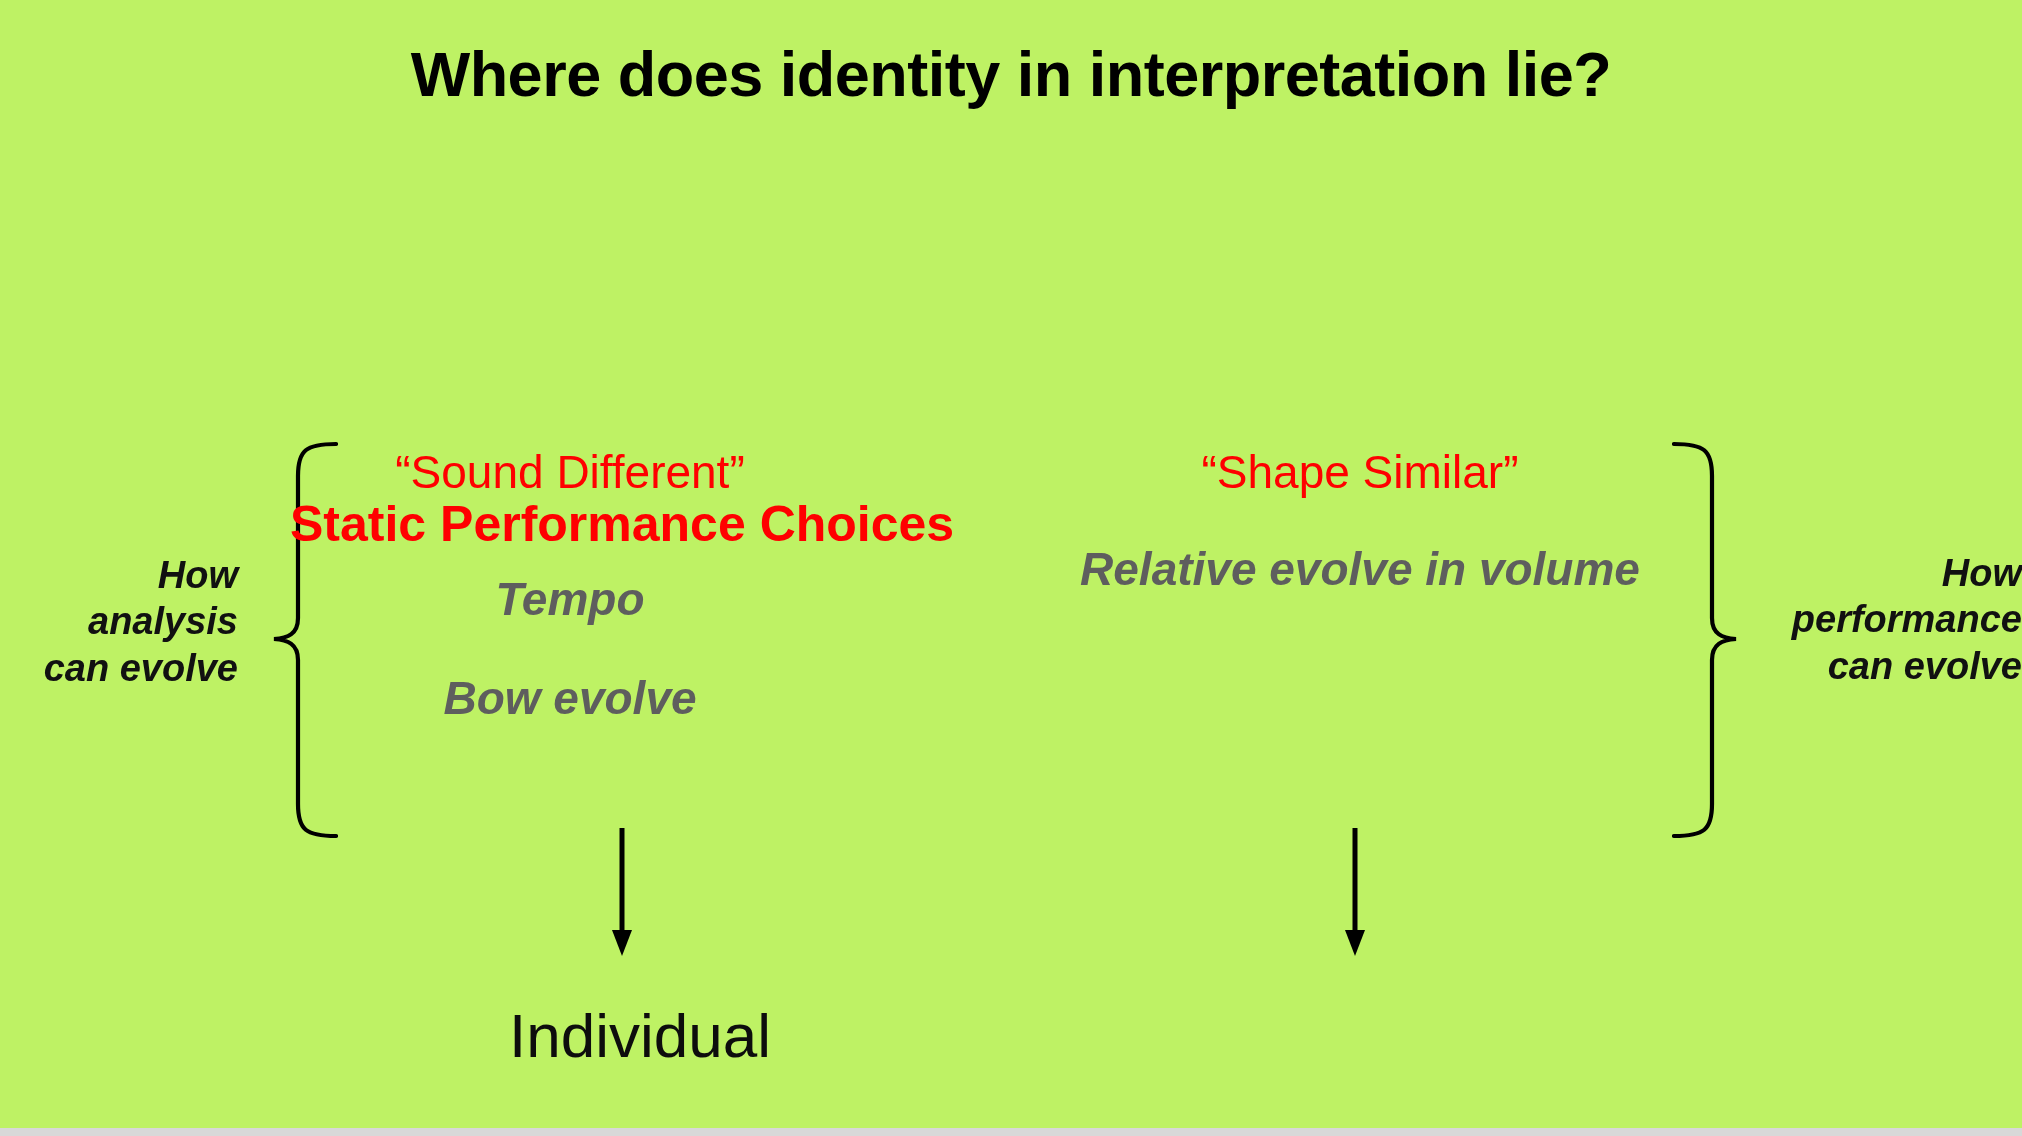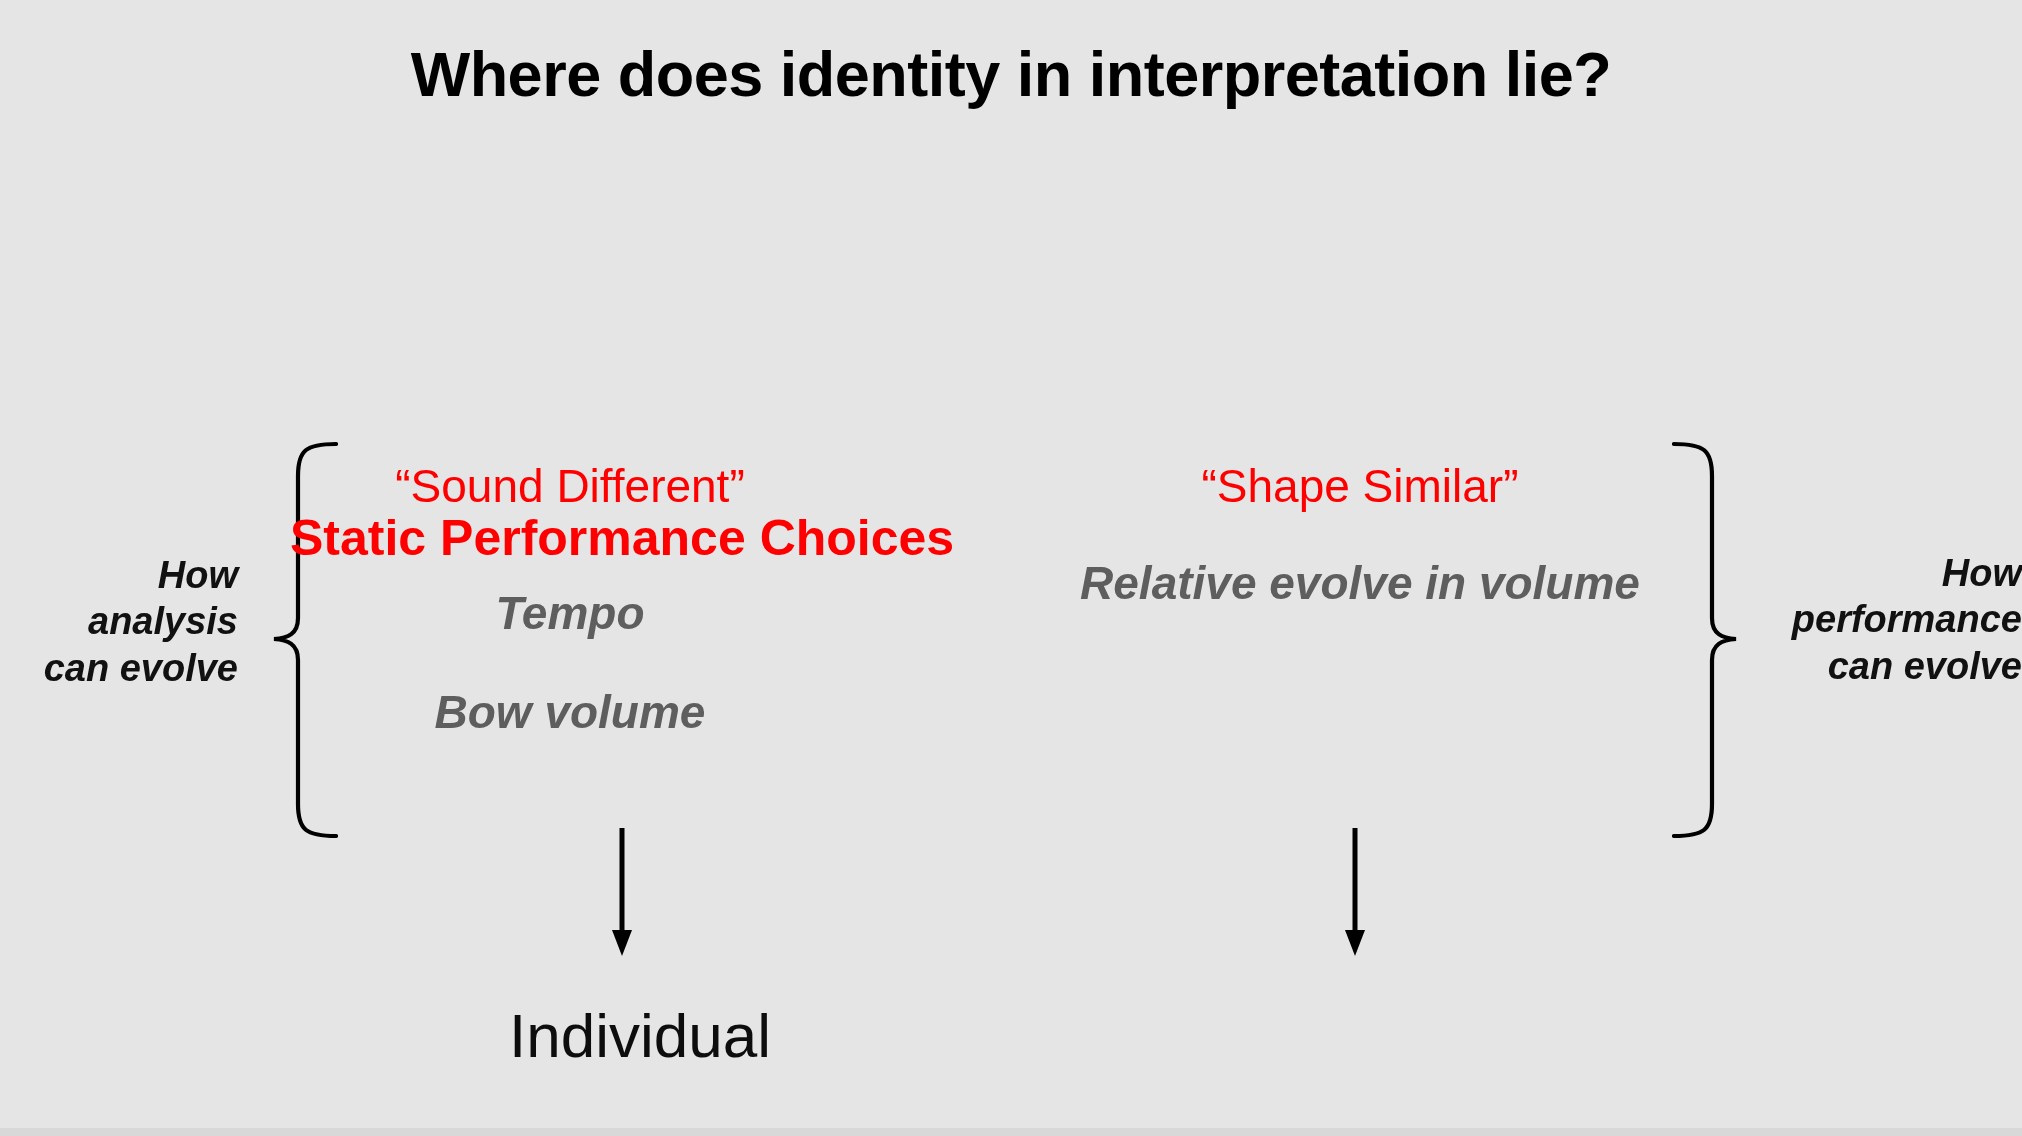--- a/index.html
+++ b/index.html
@@ -4,21 +4,21 @@
 <style>
   html, body {
     margin: 0;
     padding: 0;
     background: #ffffff;
   }
   #slide {
     position: relative;
     width: 2022px;
     height: 1136px;
-    background: #e5e5e5;
+    background: #bef264;
     overflow: hidden;
     font-family: "Liberation Sans", sans-serif;
     -webkit-font-smoothing: antialiased;
   }
 
   
   #title {
     position: absolute;
     left: 0;
     top: 38px;
@@ -28,21 +28,20 @@
     font-weight: bold;
     color: #000000;
     letter-spacing: -0.5px;
     white-space: nowrap;
   }
 
   
   .column {
     position: absolute;
     text-align: center;
-    margin-top: 14px;
   }
   #col-left  { left: 290px;  top: 448px; width: 560px; }
   #col-right { left: 1010px; top: 448px; width: 700px; }
 
   .heading-quote {
     font-size: 46px;
     font-weight: normal;
     color: #FF0000;
     line-height: 1.05;
     white-space: nowrap;
@@ -153,21 +152,21 @@
   <div id="label-right" class="brace-label">
     <div>How</div>
     <div>performance</div>
     <div>can evolve</div>
   </div>
 
   <div id="col-left" class="column">
     <div class="heading-quote">“Sound Different”</div>
     <div class="heading-bold">Static Performance Choices</div>
     <div class="attr attr-1">Tempo</div>
-    <div class="attr attr-2">Bow volume</div>
+    <div class="attr attr-2">Bow evolve</div>
   </div>
 
   <div id="col-right" class="column">
     <div class="heading-quote">“Shape Similar”</div>
     <div class="attr attr-2">Relative evolve in volume</div>
   </div>
 
   <svg id="arrow-left" class="arrow" width="36" height="130" viewBox="0 0 36 130">
     <line x1="18" y1="0" x2="18" y2="108" stroke="#000000" stroke-width="5"></line>
     <polygon points="18,128 8,102 28,102" fill="#000000"></polygon>

